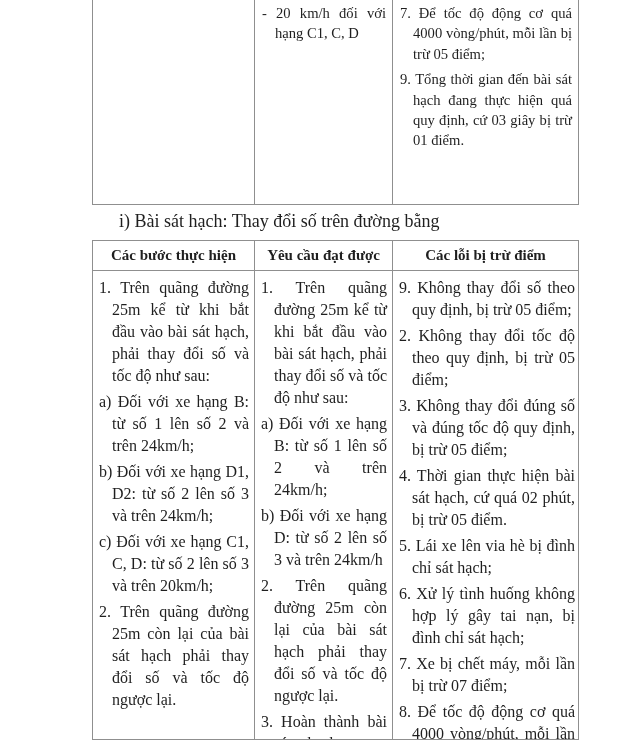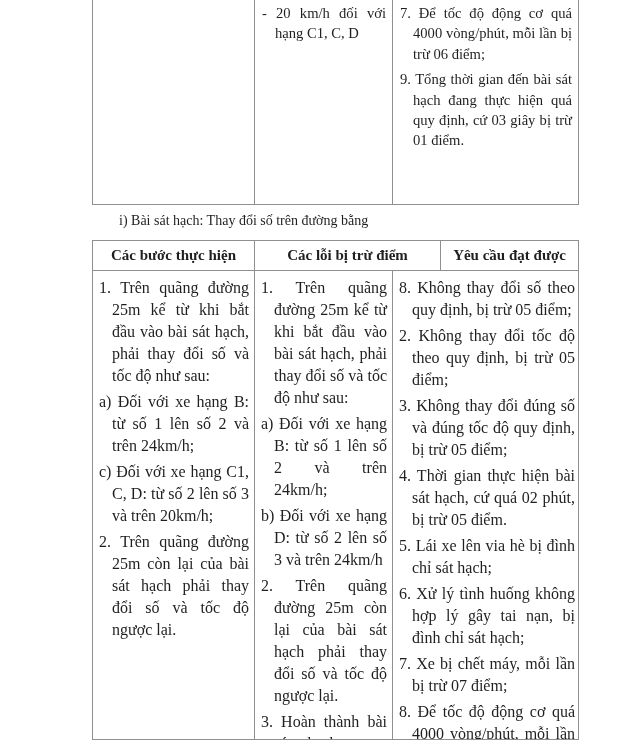--- a/index.html
+++ b/index.html
@@ -28,21 +28,21 @@
     left:92px;top:0;width:487px;height:205px;
     border-left:1px solid var(--border);
     border-bottom:1px solid var(--border);
   }
   .top-tbl .cell{padding:3px 6px 0 7px;}
   .top-tbl .para{line-height:20.4px;margin-bottom:5px;}
 
   
   .heading{
     position:absolute;left:119px;top:211px;
-    font-size:14px;line-height:20px;white-space:nowrap;
+    font-size:18px;line-height:20px;white-space:nowrap;
   }
 
   
   .main-tbl{
     left:92px;top:240px;width:487px;height:500px;
     border:1px solid var(--border);border-right:none;
     flex-direction:column;
   }
   .hrow{
     display:flex;height:30px;flex:none;
@@ -72,55 +72,56 @@
 
   <div class="tbl top-tbl">
     <div class="cell c1"></div>
     <div class="cell c2">
       <div>
           <p class="para">- 20 km/h đối với hạng C1, C, D</p>
         </div>
     </div>
     <div class="cell c3">
       <div>
-          <p class="para">7. Để tốc độ động cơ quá 4000 vòng/phút, mỗi lần bị trừ 06 điểm;</p>
+          <p class="para">7. Để tốc độ động cơ quá 4000 vòng/phút, mỗi lần bị trừ 05 điểm;</p>
           <p class="para">9. Tổng thời gian đến bài sát hạch đang thực hiện quá quy định, cứ 03 giây bị trừ 01 điểm.</p>
         </div>
     </div>
   </div>
 
   <div class="heading">i) Bài sát hạch: Thay đổi số trên đường bằng</div>
 
   <div class="tbl main-tbl">
     <div class="hrow">
       <div class="cell c1 hcell">Các bước thực hiện</div>
+      <div class="cell c2 hcell">Yêu cầu đạt được</div>
       <div class="cell c3 hcell">Các lỗi bị trừ điểm</div>
-      <div class="cell c2 hcell">Yêu cầu đạt được</div>
     </div>
     <div class="brow">
       <div class="cell c1">
         <div>
             <p class="para">1. Trên quãng đường 25m kể từ khi bắt đầu vào bài sát hạch, phải thay đổi số và tốc độ như sau:</p>
             <p class="para">a) Đối với xe hạng B: từ số 1 lên số 2 và trên 24km/h;</p>
+            <p class="para">b) Đối với xe hạng D1, D2: từ số 2 lên số 3 và trên 24km/h;</p>
             <p class="para">c) Đối với xe hạng C1, C, D: từ số 2 lên số 3 và trên 20km/h;</p>
             <p class="para">2. Trên quãng đường 25m còn lại của bài sát hạch phải thay đổi số và tốc độ ngược lại.</p>
           </div>
       </div>
       <div class="cell c2">
         <div>
             <p class="para">1. Trên quãng đường 25m kể từ khi bắt đầu vào bài sát hạch, phải thay đổi số và tốc độ như sau:</p>
             <p class="para">a) Đối với xe hạng B: từ số 1 lên số 2 và trên 24km/h;</p>
             <p class="para">b) Đối với xe hạng D: từ số 2 lên số 3 và trên 24km/h</p>
             <p class="para">2. Trên quãng đường 25m còn lại của bài sát hạch phải thay đổi số và tốc độ ngược lại.</p>
             <p class="para">3. Hoàn thành bài sát hạch trong thời gian 2 phút.</p>
           </div>
       </div>
       <div class="cell c3">
         <div>
-            <p class="para">8. Không thay đổi số theo quy định, bị trừ 05 điểm;</p>
+            <p class="para">9. Không thay đổi số theo quy định, bị trừ 05 điểm;</p>
             <p class="para">2. Không thay đổi tốc độ theo quy định, bị trừ 05 điểm;</p>
             <p class="para">3. Không thay đổi đúng số và đúng tốc độ quy định, bị trừ 05 điểm;</p>
             <p class="para">4. Thời gian thực hiện bài sát hạch, cứ quá 02 phút, bị trừ 05 điểm.</p>
             <p class="para">5. Lái xe lên via hè bị đình chỉ sát hạch;</p>
             <p class="para">6. Xử lý tình huống không hợp lý gây tai nạn, bị đình chỉ sát hạch;</p>
             <p class="para">7. Xe bị chết máy, mỗi lần bị trừ 07 điểm;</p>
             <p class="para">8. Để tốc độ động cơ quá 4000 vòng/phút, mỗi lần bị trừ 05 điểm;</p>
             <p class="para">9. Tổng thời gian đến bài sát hạch đang thực hiện quá</p>
           </div>
       </div>

